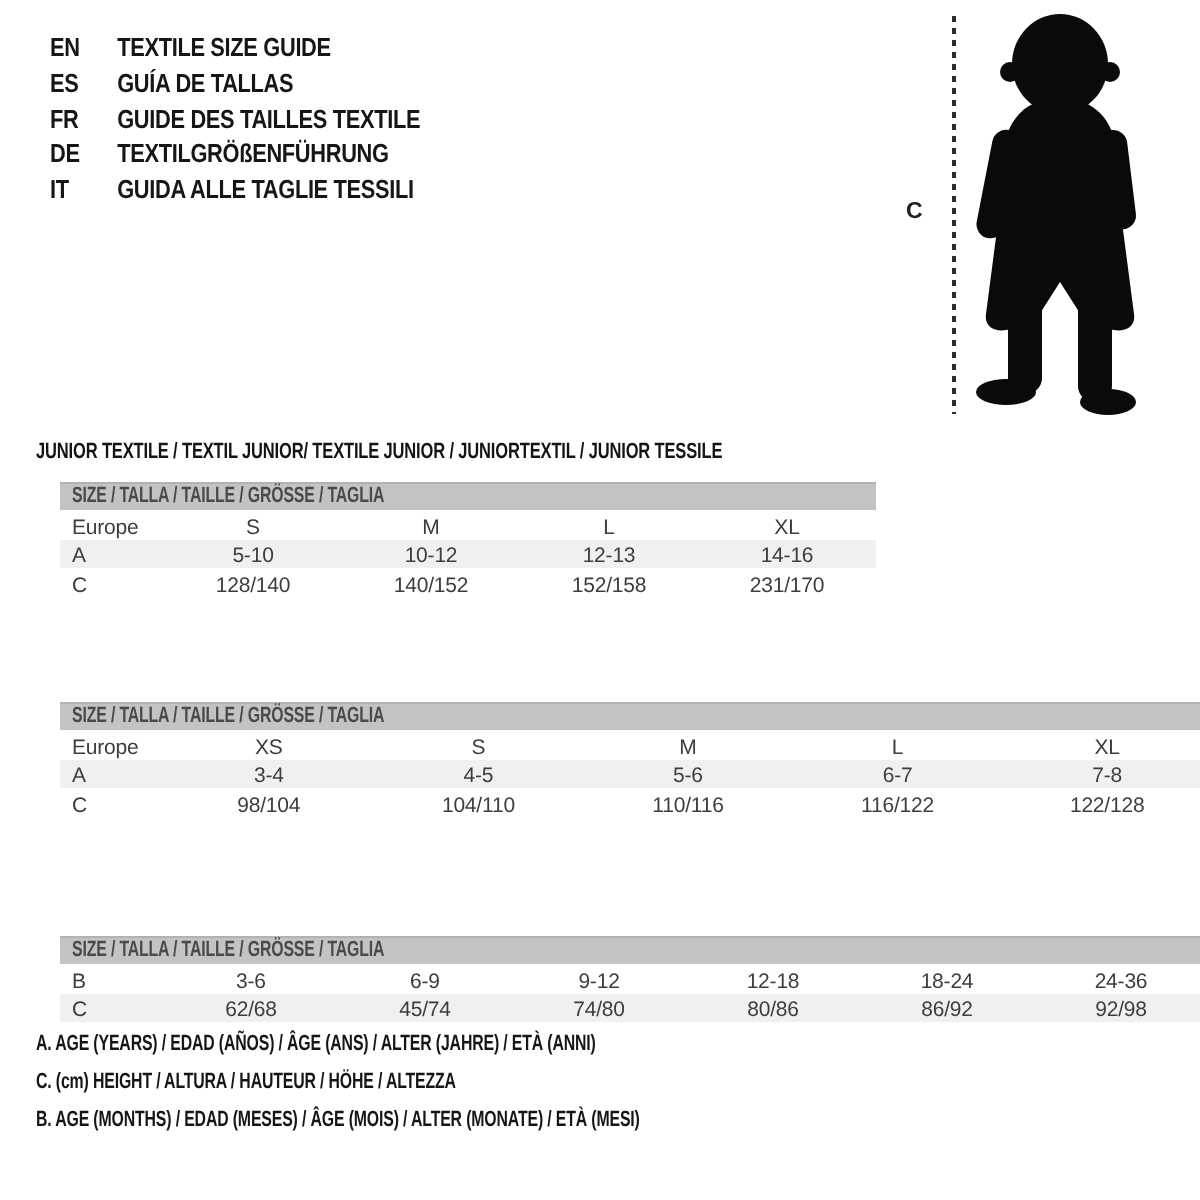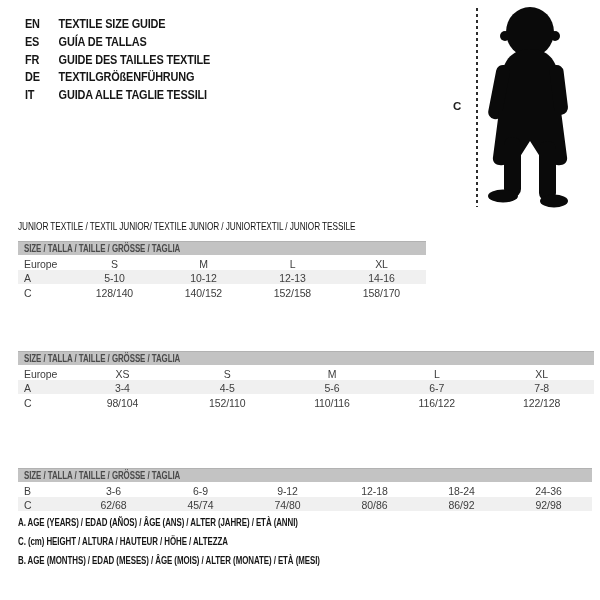--- a/index.html
+++ b/index.html
@@ -12,29 +12,29 @@
             transform:scaleX(0.84);transform-origin:0 50%;white-space:nowrap;color:#161616;}
   .lang-code{flex:0 0 40px;}
 
   
   .height-line{position:absolute;left:476px;top:8px;width:2px;height:199px;
                background:repeating-linear-gradient(180deg,#2d2d2d 0 3px,transparent 3px 6px);}
   .c-label{position:absolute;left:453px;top:100px;font-size:11.5px;font-weight:700;color:#202020;}
   .baby{position:absolute;left:484px;top:5px;}
 
   
-  .sec-title{position:absolute;left:18px;font-size:11px;font-weight:400;color:#141414;
+  .sec-title{position:absolute;left:18px;font-size:11px;font-weight:700;color:#141414;
              white-space:nowrap;line-height:18.5px;}
   .condense{display:inline-block;transform-origin:0 50%;white-space:nowrap;letter-spacing:-0.1px;}
   .s75{transform:scaleX(0.75);}
   .s72{transform:scaleX(0.72);}
   .sub{font-size:7.5px;vertical-align:-2.5px;}
 
   
-  .tbl{position:absolute;left:18px;}
+  .tbl{position:absolute;left:30px;}
   .bar{height:14px;background:#c3c3c3;border-top:1px solid #b2b2b2;box-sizing:border-box;
        line-height:13px;padding-left:6px;font-size:11px;font-weight:700;color:#4a4a4a;}
   .trow{display:flex;align-items:flex-end;height:14.7px;font-size:10.5px;color:#3d3d3d;letter-spacing:-0.1px;}
   .trow.alt{background:#f0f0f0;}
   .rlabel{flex:0 0 46px;padding-left:6px;}
   .cell{flex:1;text-align:center;}
 
   
   .footnotes{position:absolute;left:18px;top:513px;}
   .fline{font-size:11px;font-weight:700;line-height:19px;color:#161616;white-space:nowrap;}
@@ -104,21 +104,21 @@
       <span class="cell">5-10</span>
       <span class="cell">10-12</span>
       <span class="cell">12-13</span>
       <span class="cell">14-16</span>
     </div>
     <div class="trow">
       <span class="rlabel">C</span>
       <span class="cell">128/140</span>
       <span class="cell">140/152</span>
       <span class="cell">152/158</span>
-      <span class="cell">158/170</span>
+      <span class="cell">231/170</span>
     </div>
   </div>
 
   <div class="tbl" style="top:351px;width:576px;">
     <div class="bar">
       <span class="condense s72">SIZE / TALLA / TAILLE / GRÖSSE / TAGLIA</span>
     </div>
     <div class="trow">
       <span class="rlabel">Europe</span>
       <span class="cell">XS</span>
@@ -131,21 +131,21 @@
       <span class="rlabel">A</span>
       <span class="cell">3-4</span>
       <span class="cell">4-5</span>
       <span class="cell">5-6</span>
       <span class="cell">6-7</span>
       <span class="cell">7-8</span>
     </div>
     <div class="trow">
       <span class="rlabel">C</span>
       <span class="cell">98/104</span>
-      <span class="cell">152/110</span>
+      <span class="cell">104/110</span>
       <span class="cell">110/116</span>
       <span class="cell">116/122</span>
       <span class="cell">122/128</span>
     </div>
   </div>
 
   <div class="tbl" style="top:468px;width:574px;">
     <div class="bar">
       <span class="condense s72">SIZE / TALLA / TAILLE / GRÖSSE / TAGLIA</span>
     </div>

